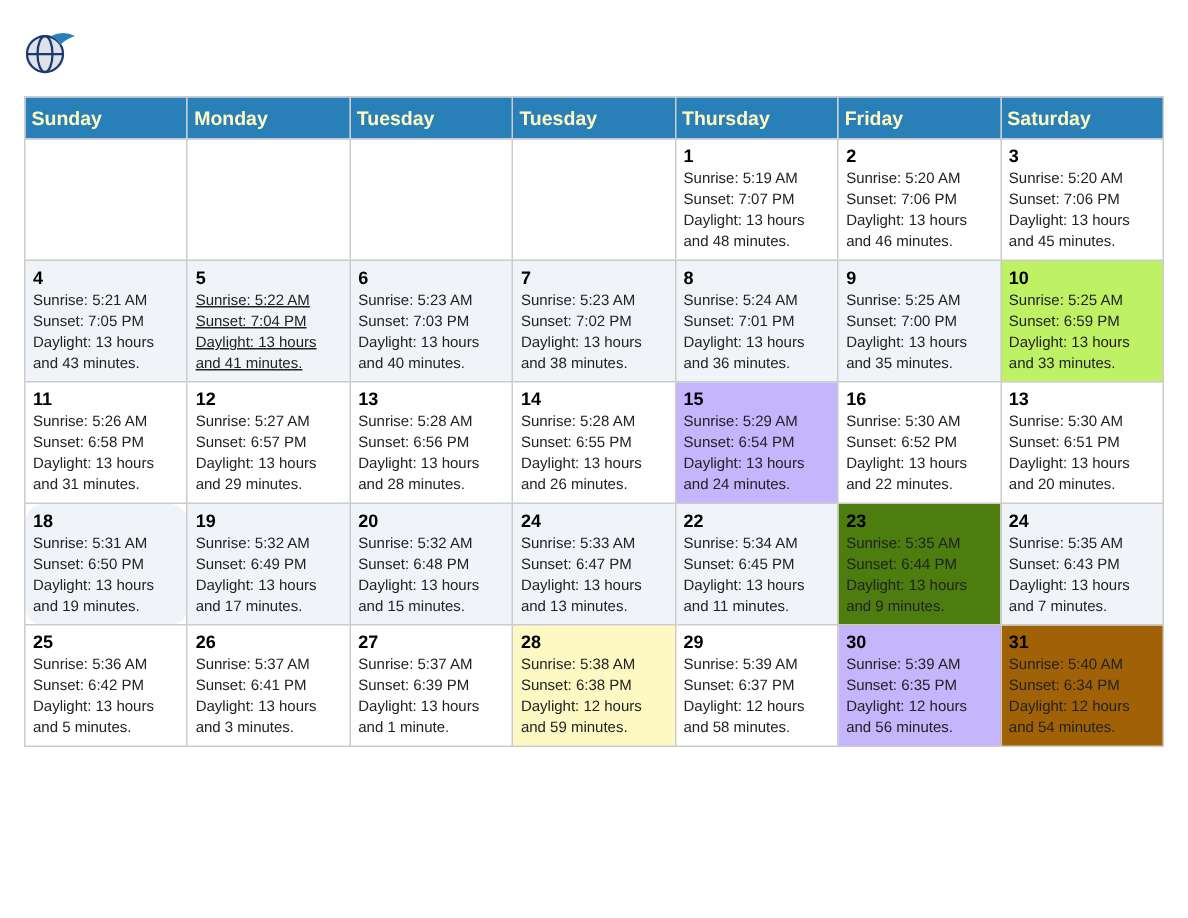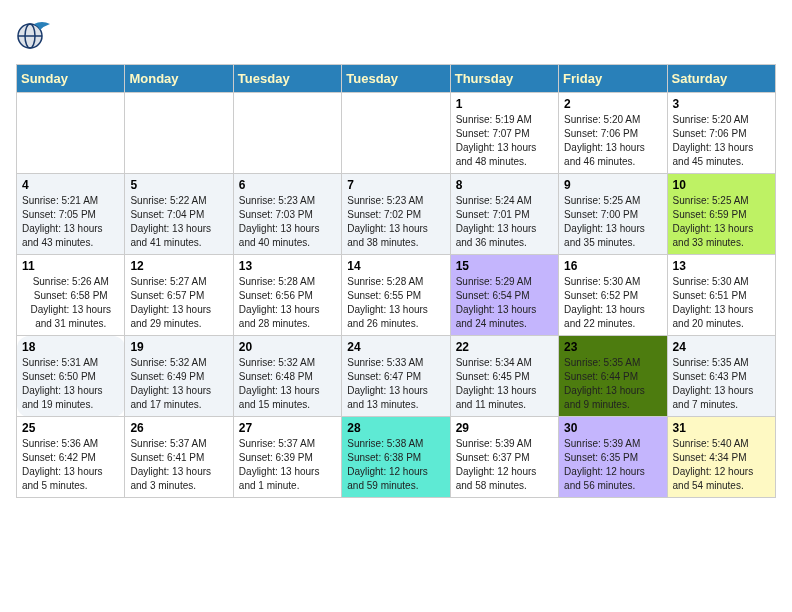--- a/index.html
+++ b/index.html
@@ -161,21 +161,21 @@
       <tr>
         <td style="background: rgb(240, 244, 248);">
           <span class="day-num">4</span>
           <div class="day-info" style="white-space: pre-line;">Sunrise: 5:21 AM
 Sunset: 7:05 PM
 Daylight: 13 hours
 and 43 minutes.</div>
         </td>
         <td style="background: rgb(240, 244, 248);">
           <span class="day-num">5</span>
-          <div class="day-info" style="white-space: pre-line;">Sunrise: 5:22 AM
+          <div class="day-info" style="white-space: pre-line; text-decoration: underline;">Sunrise: 5:22 AM
 Sunset: 7:04 PM
 Daylight: 13 hours
 and 41 minutes.</div>
         </td>
         <td style="background: rgb(240, 244, 248);">
           <span class="day-num">6</span>
           <div class="day-info" style="white-space: pre-line;">Sunrise: 5:23 AM
 Sunset: 7:03 PM
 Daylight: 13 hours
 and 40 minutes.</div>
@@ -205,21 +205,21 @@
           <span class="day-num">10</span>
           <div class="day-info" style="white-space: pre-line;">Sunrise: 5:25 AM
 Sunset: 6:59 PM
 Daylight: 13 hours
 and 33 minutes.</div>
         </td>
       </tr>
       <tr>
         <td style="background: rgb(255, 255, 255);">
           <span class="day-num">11</span>
-          <div class="day-info" style="white-space: pre-line; text-align: center;">Sunrise: 5:26 AM
+          <div class="day-info" style="white-space: pre-line;">Sunrise: 5:26 AM
 Sunset: 6:58 PM
 Daylight: 13 hours
 and 31 minutes.</div>
         </td>
         <td style="background: rgb(255, 255, 255);">
           <span class="day-num">12</span>
           <div class="day-info" style="white-space: pre-line;">Sunrise: 5:27 AM
 Sunset: 6:57 PM
 Daylight: 13 hours
 and 29 minutes.</div>
@@ -326,43 +326,43 @@
 Daylight: 13 hours
 and 3 minutes.</div>
         </td>
         <td style="background: rgb(255, 255, 255);">
           <span class="day-num">27</span>
           <div class="day-info" style="white-space: pre-line;">Sunrise: 5:37 AM
 Sunset: 6:39 PM
 Daylight: 13 hours
 and 1 minute.</div>
         </td>
-        <td style="background: #5eead4;">
+        <td style="background: #fef9c3;">
           <span class="day-num">28</span>
           <div class="day-info" style="white-space: pre-line;">Sunrise: 5:38 AM
 Sunset: 6:38 PM
 Daylight: 12 hours
 and 59 minutes.</div>
         </td>
         <td style="background: rgb(255, 255, 255);">
           <span class="day-num">29</span>
           <div class="day-info" style="white-space: pre-line;">Sunrise: 5:39 AM
 Sunset: 6:37 PM
 Daylight: 12 hours
 and 58 minutes.</div>
         </td>
         <td style="background: #c4b5fd;">
           <span class="day-num">30</span>
           <div class="day-info" style="white-space: pre-line;">Sunrise: 5:39 AM
 Sunset: 6:35 PM
 Daylight: 12 hours
 and 56 minutes.</div>
         </td>
-        <td style="background: #fef9c3;">
+        <td style="background: #a16207;">
           <span class="day-num">31</span>
           <div class="day-info" style="white-space: pre-line;">Sunrise: 5:40 AM
-Sunset: 4:34 PM
+Sunset: 6:34 PM
 Daylight: 12 hours
 and 54 minutes.</div>
         </td>
       </tr>
     </tbody>
 </table>
 
 </body></html>

